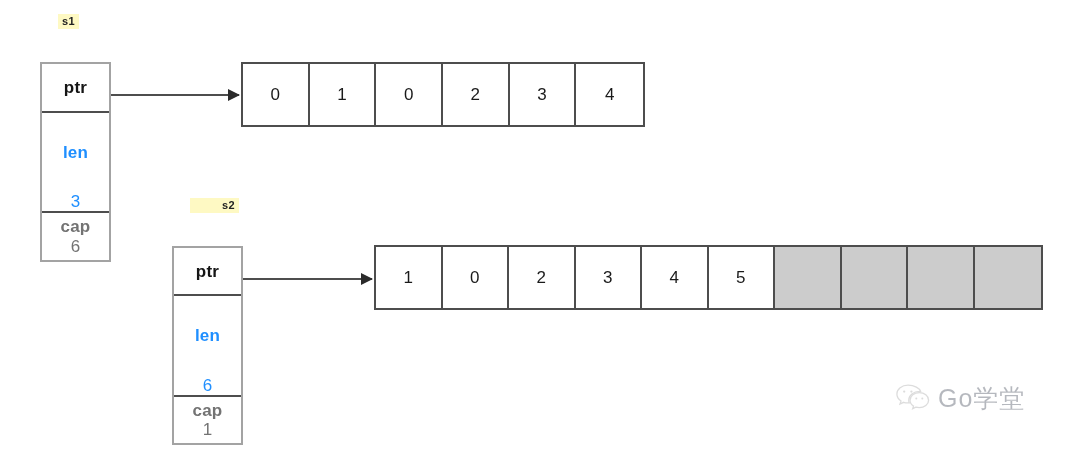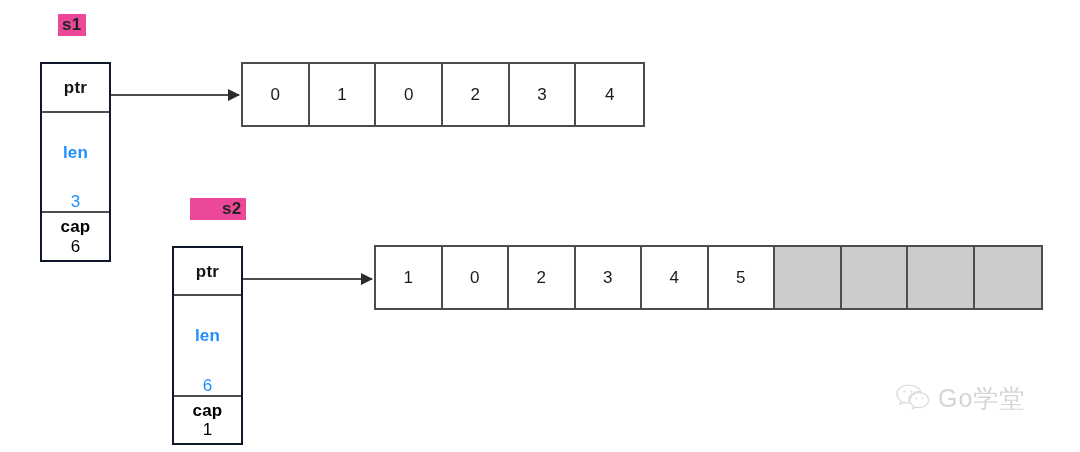--- a/index.html
+++ b/index.html
@@ -16,33 +16,33 @@
   }
   #canvas {
     position: relative;
     width: 1080px;
     height: 452px;
   }
 
   
   .var-label {
     position: absolute;
-    font-size: 17px;
+    font-size: 11px;
     font-weight: 700;
     color: #222222;
-    background: #ec4899;
+    background: #fef9c3;
     padding: 1px 4px;
     line-height: 1.15;
     letter-spacing: 0.3px;
   }
 
   
   .slice-struct {
     position: absolute;
-    border: 2px solid #0f172a;
+    border: 2px solid #a3a3a3;
     box-sizing: border-box;
     background: #ffffff;
     display: flex;
     flex-direction: column;
   }
   .struct-cell {
     flex: 1 1 0;
     box-sizing: border-box;
     display: flex;
     flex-direction: column;
@@ -58,21 +58,21 @@
     font-size: 17px;
     font-weight: 700;
     letter-spacing: 0.2px;
   }
   .struct-val {
     font-size: 17px;
     font-weight: 400;
   }
   .k-ptr  { color: #151515; }
   .k-len  { color: #1f8fff; margin-top: 30px; }
-  .k-cap  { color: #000000; }
+  .k-cap  { color: #737373; }
 
   
   .array {
     position: absolute;
     border: 2px solid #4d4d4d;
     box-sizing: border-box;
     display: flex;
     background: #ffffff;
   }
   .array-cell {
@@ -114,21 +114,21 @@
   .watermark {
     position: absolute;
     display: flex;
     align-items: center;
     gap: 7px;
     opacity: 0.30;
     user-select: none;
   }
   .watermark-text {
     font-size: 25px;
-    color: #737373;
+    color: #0f172a;
     letter-spacing: 1px;
     font-family: "Liberation Sans", sans-serif;
   }
 </style>
 </head>
 <body>
 
 <div id="canvas">
 
   <div class="var-label" style="left:58px; top:14px;">s1</div>

